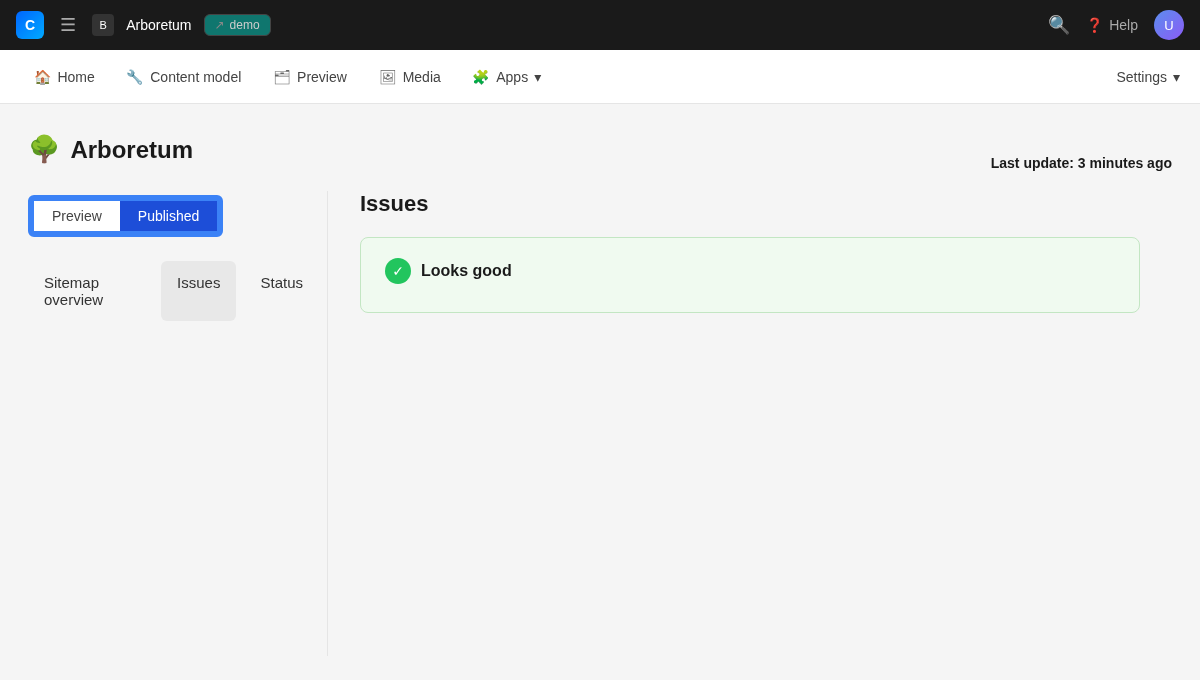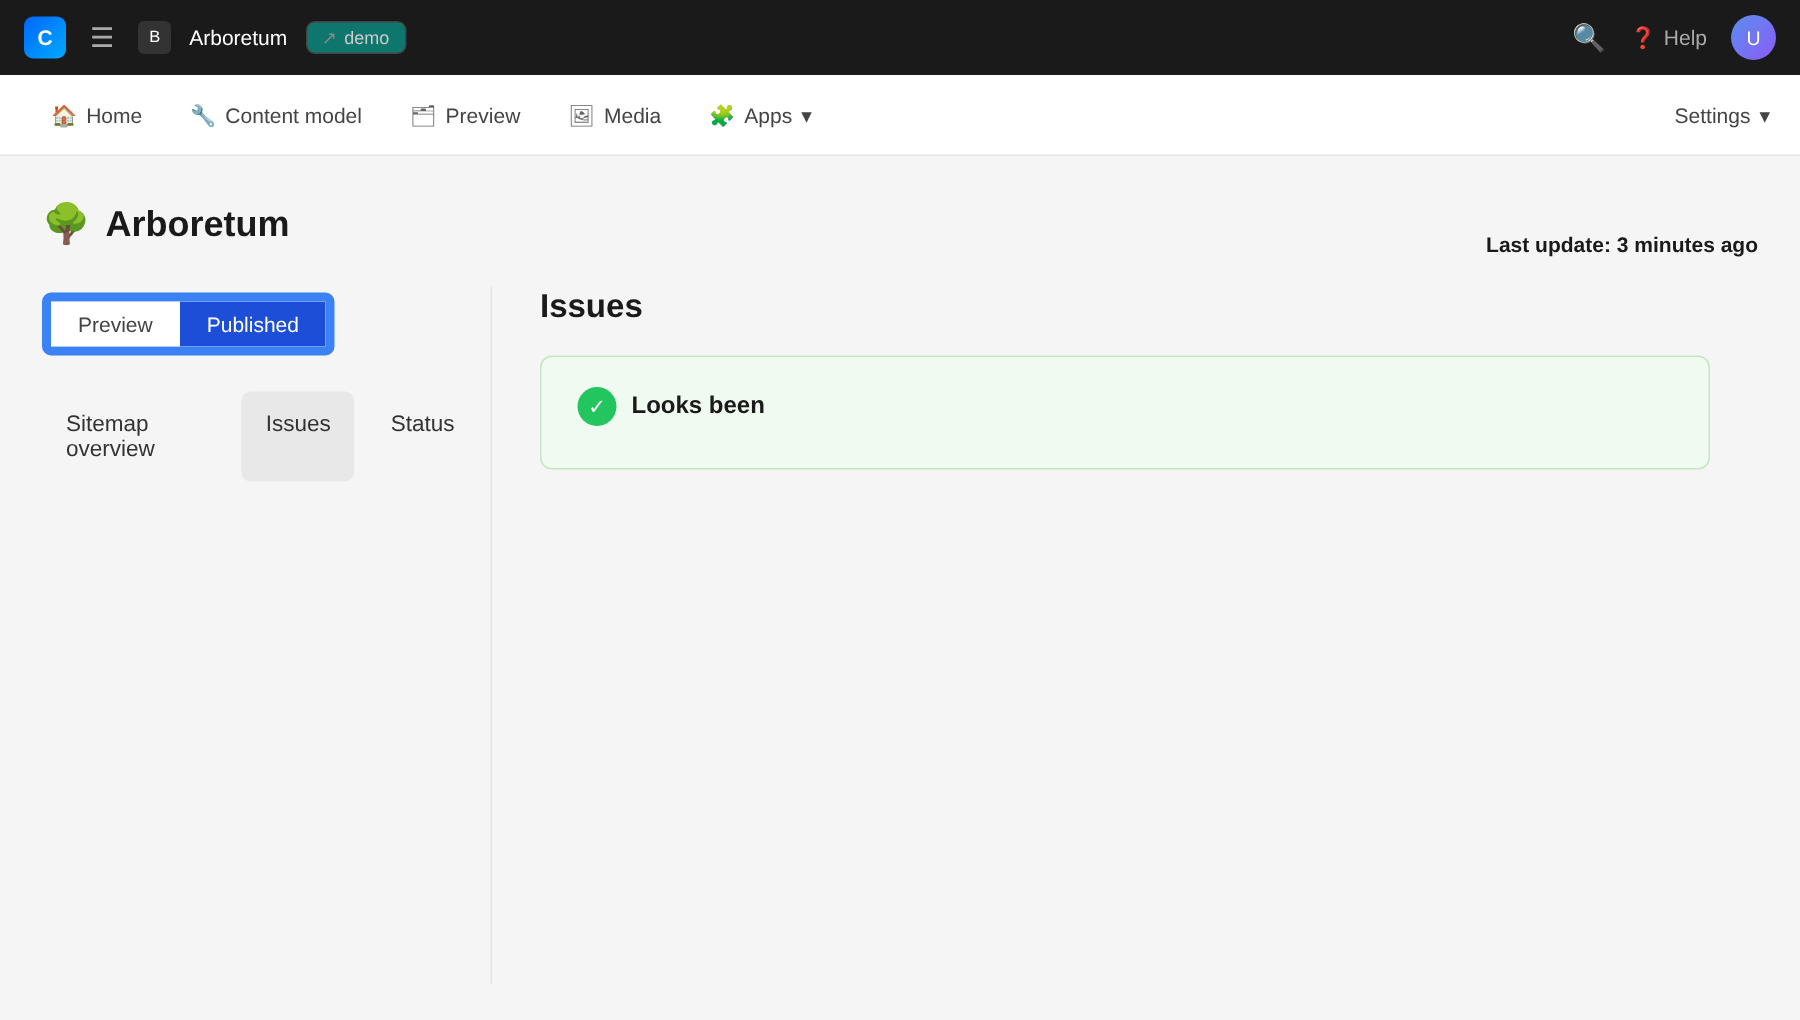--- a/index.html
+++ b/index.html
@@ -286,18 +286,18 @@
       </div>
     </div>
 
     <div class="right-panel">
       <h2 class="panel-title">Issues</h2>
       <div class="success-card">
         <div class="success-card-header">
           <div class="success-icon">
             <span>✓</span>
           </div>
-          <span class="success-title">Looks been</span>
+          <span class="success-title">Looks good</span>
         </div>
       </div>
     </div>
   </div>
 </div>
 
 </body></html>

